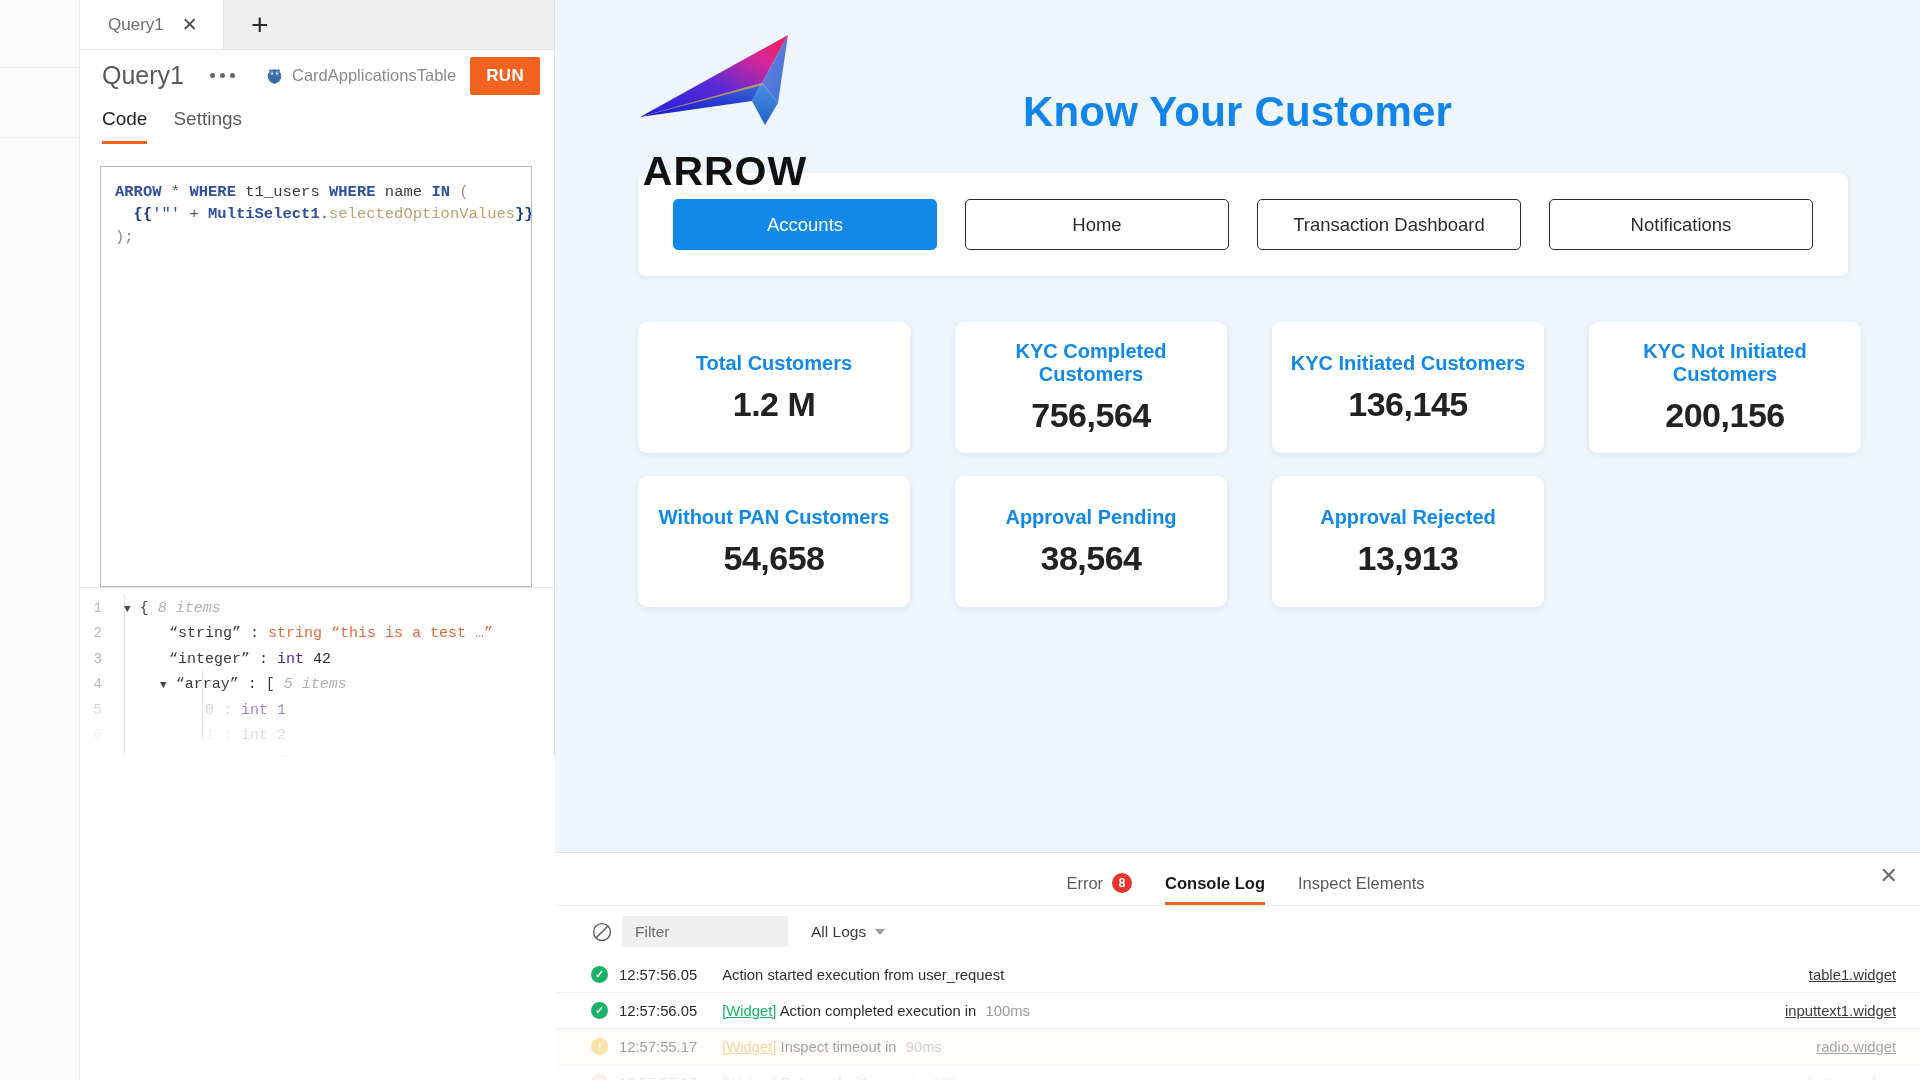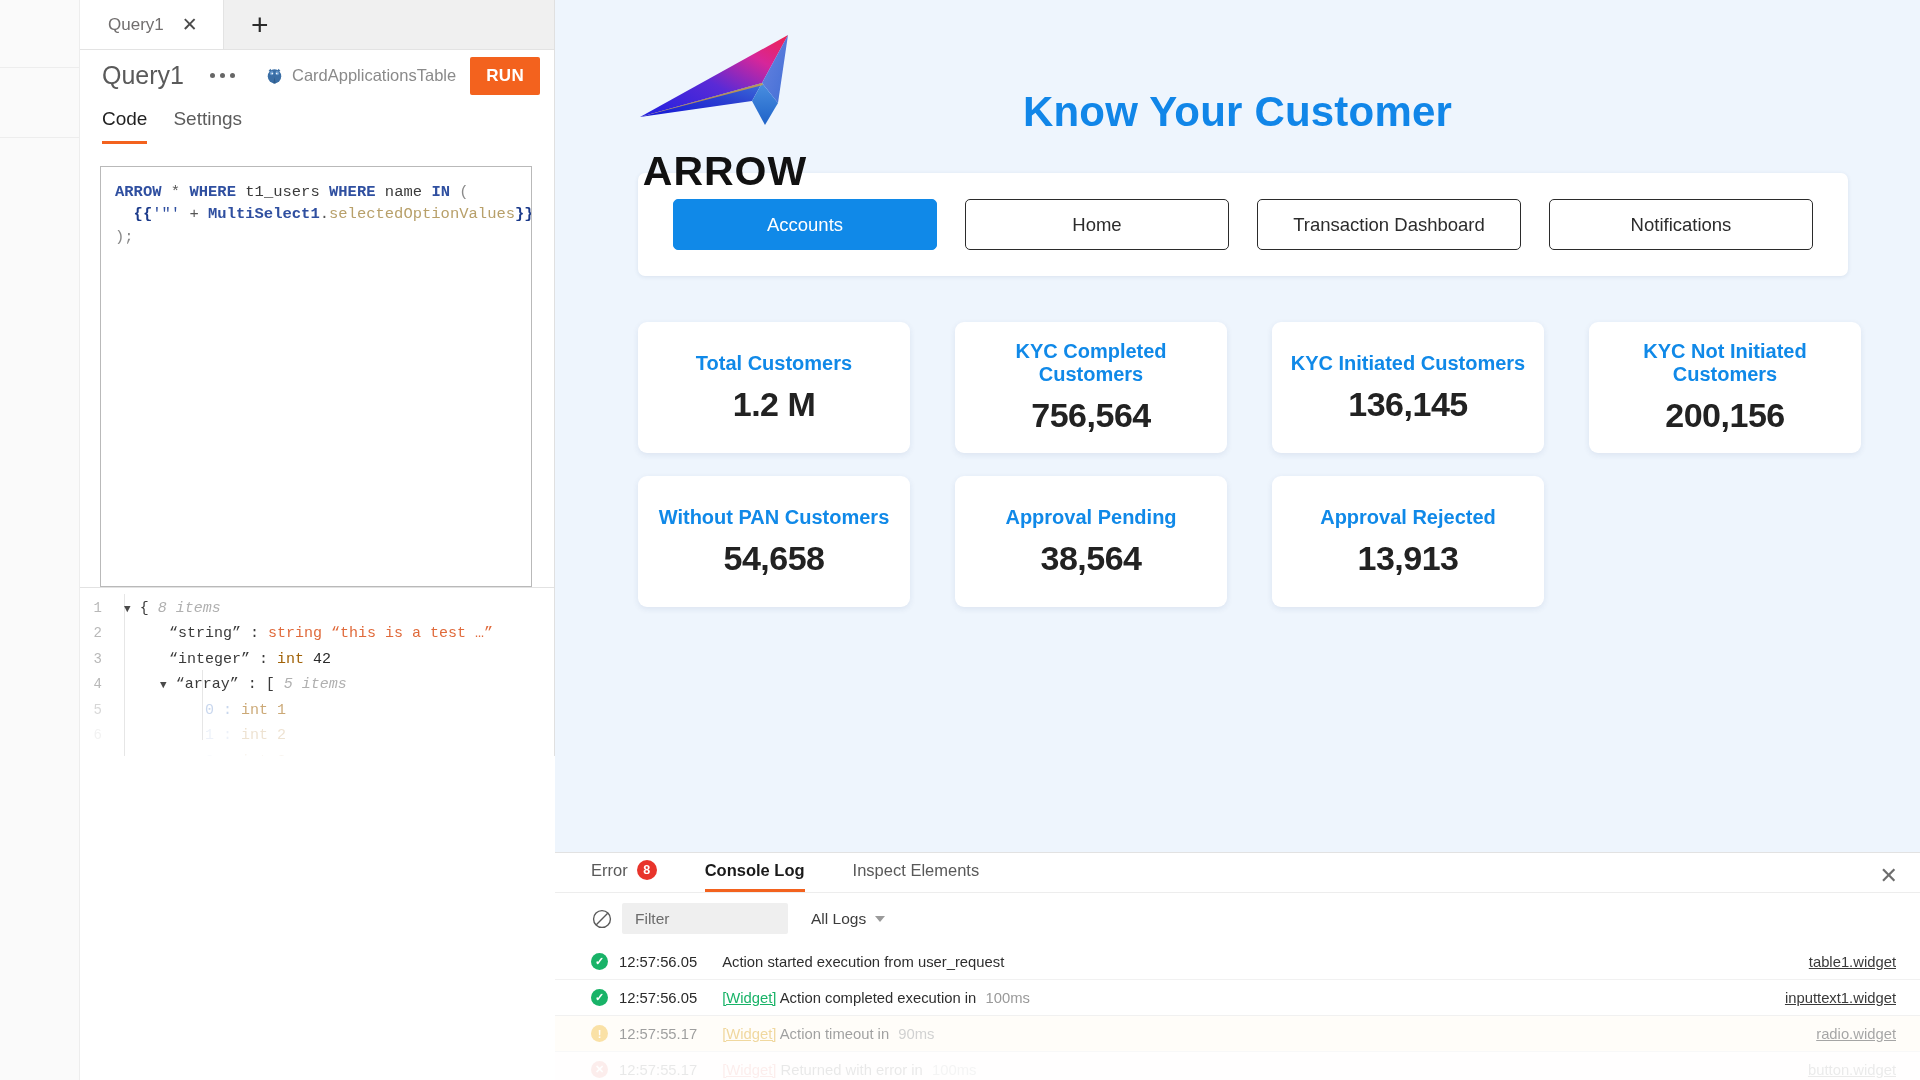--- a/index.html
+++ b/index.html
@@ -161,21 +161,21 @@
   }
   .jguide2 {
     position: absolute; left: 122px; top: 82px; height: 70px;
     width: 1px; background: #e6e6e6;
   }
   .caret { color: #4a4a4a; font-size: 11px; }
   .jkey { color: #3a3a3a; }
   .jmeta { color: #b0b0b0; font-style: italic; }
   .jtype-str { color: #e06a3b; }
   .jval-str { color: #e06a3b; }
-  .jtype-int { color: #a16207; }
+  .jtype-int { color: #4c1d95; }
   .jval-int { color: #2b2b2b; }
   .jidx { color: #9db7e0; }
   .fade1 { opacity: .55; }
   .fade2 { opacity: .18; }
   .fade3 { opacity: .06; }
 
   
   .right-area {
     width: 1365px; height: 1080px;
     display: flex; flex-direction: column;
@@ -257,24 +257,25 @@
   
   .console {
     height: 228px;
     background: #fff;
     border-top: 1px solid #e2e2e2;
     display: flex; flex-direction: column;
     position: relative;
     overflow: hidden;
   }
   .console-tabs {
-    display: flex; align-items: flex-end; gap: 48px;
-    padding: 7px 20px 0 36px;
+    display: flex; align-items: flex-end; gap: 33px;
+    padding: 20px 20px 0 36px;
     border-bottom: 1px solid #ededed;
     position: relative;
+    justify-content: center;
   }
   .ctab {
     font-size: 16.5px; color: #595959; padding-bottom: 9px;
     border-bottom: 3px solid transparent; cursor: pointer;
     display: flex; align-items: center; gap: 9px;
   }
   .ctab.active { color: #1a1a1a; font-weight: 700; border-bottom-color: #f3621e; }
   .err-badge {
     background: #e8342b; color: #fff; font-size: 12.5px; font-weight: 700;
     width: 20px; height: 20px; border-radius: 50%;
@@ -547,21 +548,21 @@
         <div class="log-row">
           <span class="dot ok">✓</span>
           <span class="log-time">12:57:56.05</span>
           <span class="log-msg"><span class="tag-widget">[Widget]</span> <span>Action completed execution in</span> <span class="log-dur">100ms</span></span>
           <span class="log-link">inputtext1.widget</span>
         </div>
 
         <div class="log-row warn row-f1">
           <span class="dot warn">!</span>
           <span class="log-time">12:57:55.17</span>
-          <span class="log-msg"><span class="tag-widget">[Widget]</span> <span>Action timeout in</span> <span class="log-dur">90ms</span></span>
+          <span class="log-msg"><span class="tag-widget">[Widget]</span> <span>Inspect timeout in</span> <span class="log-dur">90ms</span></span>
           <span class="log-link">radio.widget</span>
         </div>
 
         <div class="log-row error row-f2">
           <span class="dot err">✕</span>
           <span class="log-time">12:57:55.17</span>
           <span class="log-msg"><span class="tag-widget">[Widget]</span> <span>Returned with error in</span> <span class="log-dur">100ms</span></span>
           <span class="log-link">button.widget</span>
         </div>
 

